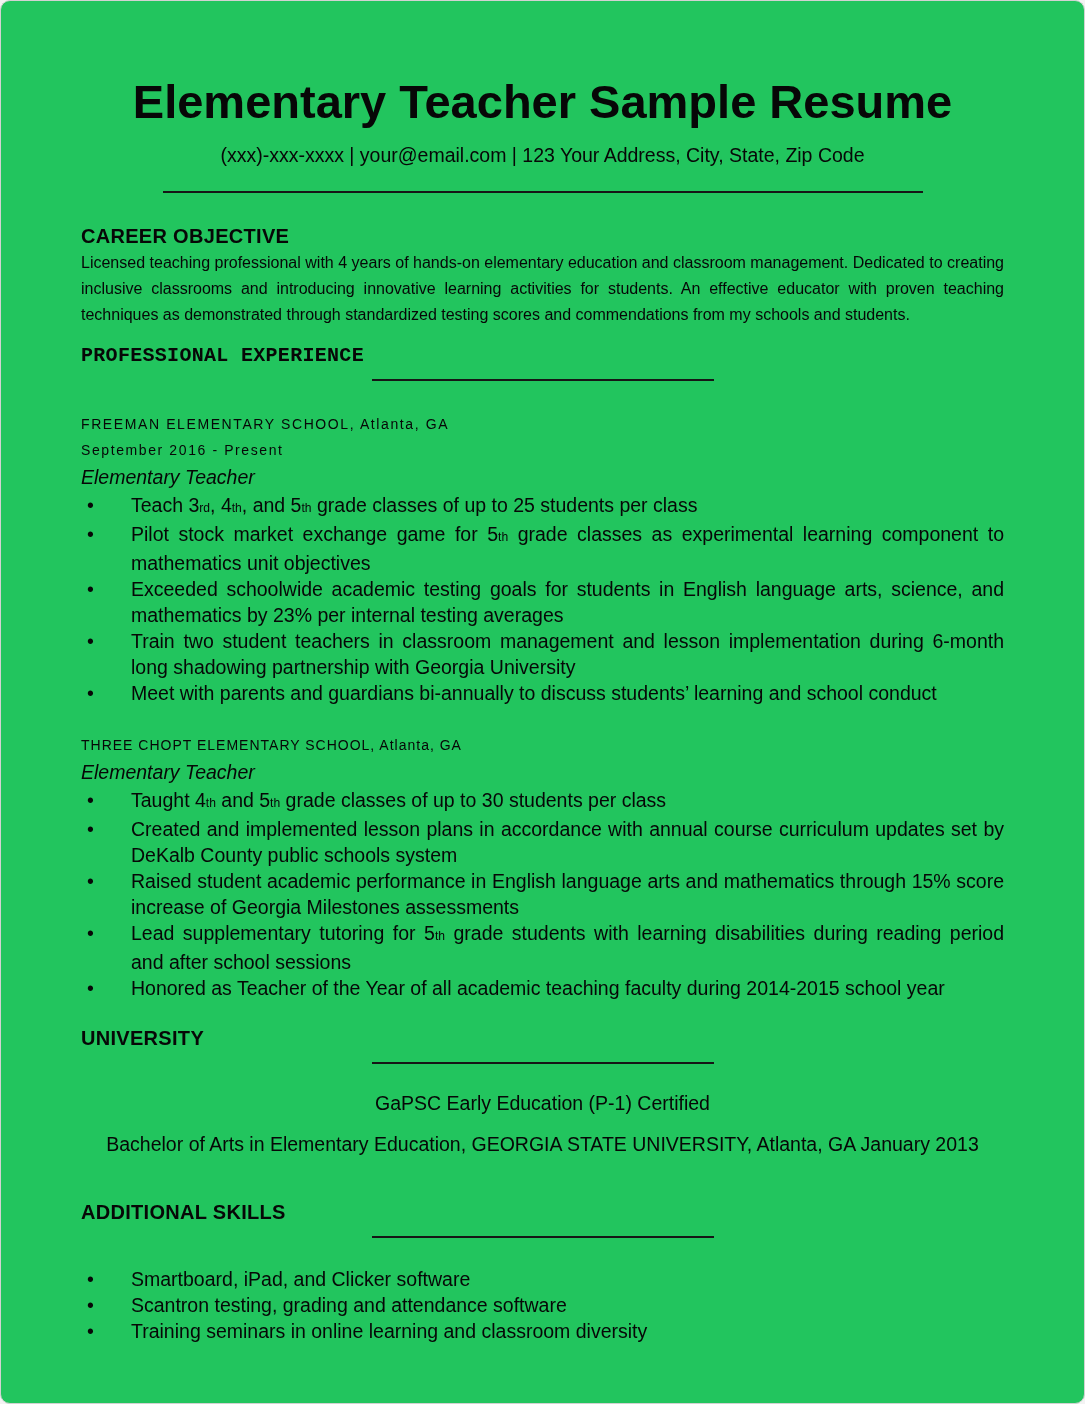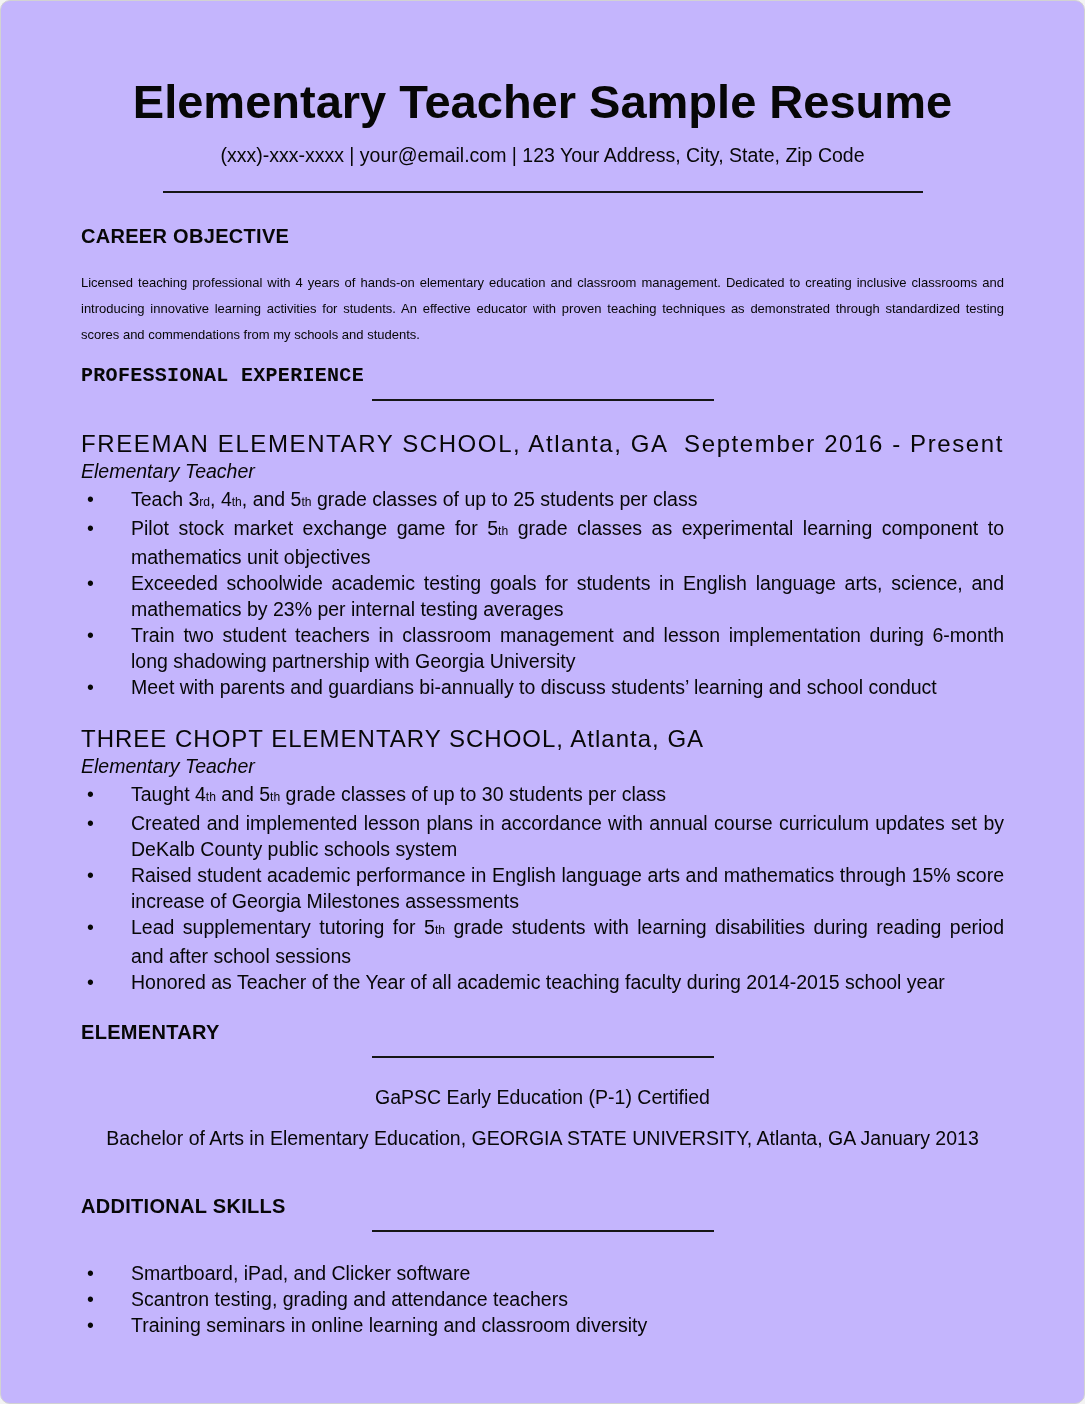--- a/index.html
+++ b/index.html
@@ -7,21 +7,21 @@
     padding: 0;
     background: #f3f3f3;
   }
   .page {
     position: relative;
     box-sizing: border-box;
     width: 1085px;
     height: 1404px;
     margin: 0;
     padding: 74px 80px 0 80px;
-    background: #c4b5fd;
+    background: #22c55e;
     border: 1px solid #d2d2d2;
     border-radius: 10px;
     overflow: hidden;
     font-family: "Liberation Sans", "DejaVu Sans", sans-serif;
     color: #070707;
   }
 
   
   .doc-title {
     margin: 0;
@@ -58,35 +58,36 @@
     margin: 12px auto 0 auto;
     border-bottom: 2px solid #161616;
   }
   .mt-career   { margin-top: 32px; }
   .mt-pe       { margin-top: 16px; font-family: Liberation Mono, monospace; }
   .mt-edu      { margin-top: 26px; }
   .mt-skills   { margin-top: 44px; }
 
   
   .body-par {
-    margin: 22px 0 0 0;
-    font-size: 13px;
+    margin: 2px 0 0 0;
+    font-size: 16px;
     line-height: 26px;
     text-align: justify;
   }
 
   
   .job { margin-top: 30px; }
   .job + .job { margin-top: 26px; }
   .job-head {
     display: flex;
     justify-content: space-between;
     align-items: baseline;
-    font-size: 24px;
+    font-size: 14px;
     line-height: 26px;
+    flex-direction: column;
   }
   .job-head .employer, .job-head .dates { white-space: nowrap; }
   .js0 .employer, .js0 .dates { letter-spacing: 1.6px; }
   .js1 .employer, .js1 .dates { letter-spacing: 1.0px; text-align: center; }
   .job-role {
     font-size: 19.5px;
     line-height: 26px;
     font-style: italic;
     margin-top: 1px;
   }
@@ -170,29 +171,29 @@
           <li>Taught 4<span class="ord">th</span> and 5<span class="ord">th</span> grade classes of up to 30 students per class</li>
           <li>Created and implemented lesson plans in accordance with annual course curriculum updates set by DeKalb County public schools system</li>
           <li>Raised student academic performance in English language arts and mathematics through 15% score increase of Georgia Milestones assessments</li>
           <li>Lead supplementary tutoring for 5<span class="ord">th</span> grade students with learning disabilities during reading period and after school sessions</li>
           <li>Honored as Teacher of the Year of all academic teaching faculty during 2014-2015 school year</li>
         </ul>
     </div>
   </section>
 
   <section>
-    <h2 class="sec-heading mt-edu">ELEMENTARY</h2>
+    <h2 class="sec-heading mt-edu">UNIVERSITY</h2>
     <div class="sec-underline"></div>
     <p class="edu-line first">GaPSC Early Education (P-1) Certified</p>
     <p class="edu-line second">Bachelor of Arts in Elementary Education, GEORGIA STATE UNIVERSITY, Atlanta, GA January 2013</p>
   </section>
 
   <section>
     <h2 class="sec-heading mt-skills">ADDITIONAL SKILLS</h2>
     <div class="sec-underline"></div>
     <ul class="bullets skills-list">
         <li>Smartboard, iPad, and Clicker software</li>
-        <li>Scantron testing, grading and attendance teachers</li>
+        <li>Scantron testing, grading and attendance software</li>
         <li>Training seminars in online learning and classroom diversity</li>
       </ul>
   </section>
 
 </div>
 
 </body></html>

